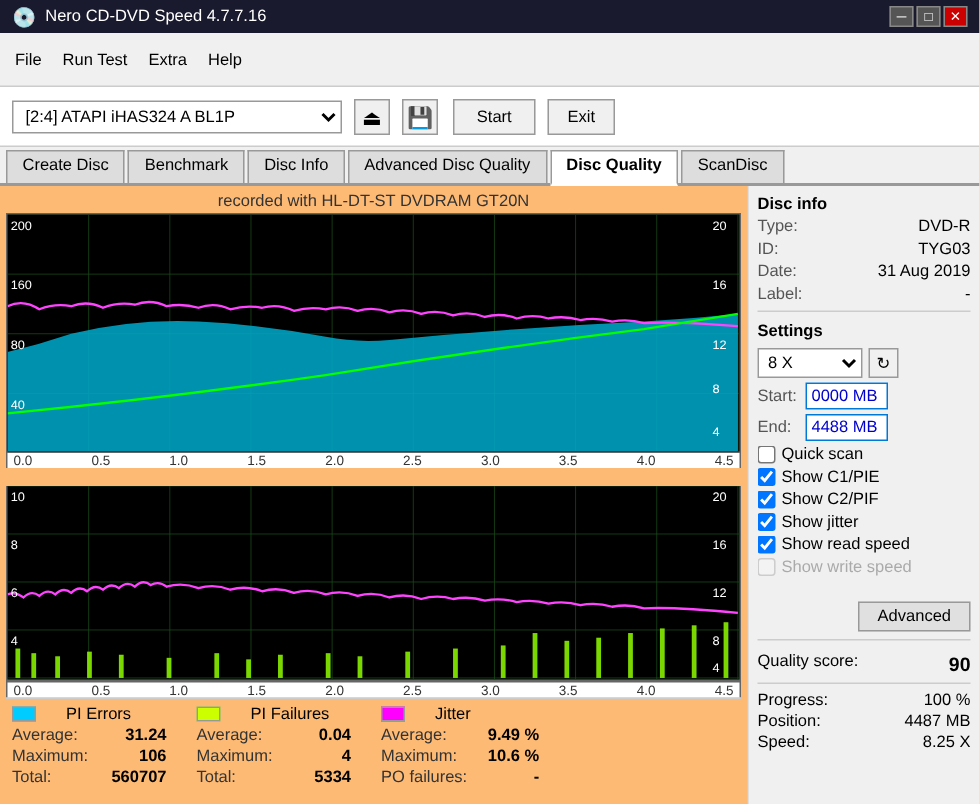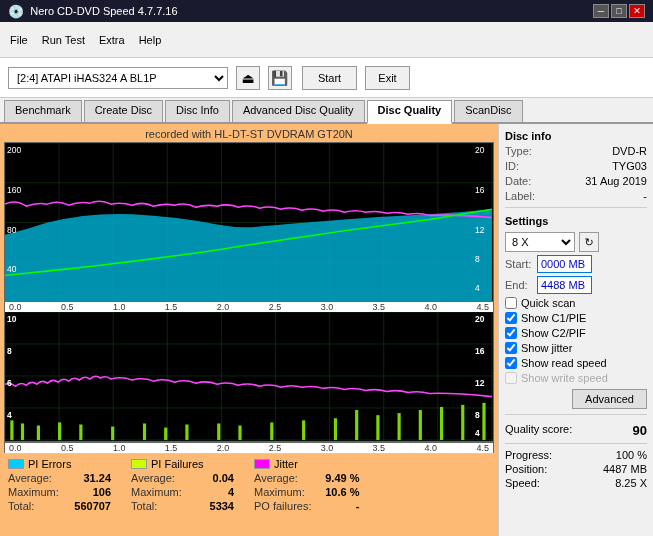--- a/index.html
+++ b/index.html
@@ -184,21 +184,21 @@
       font-size: 11px;
     }
     .legend-item {
       display: flex;
       flex-direction: column;
       gap: 2px;
     }
     .legend-header {
       display: flex;
       align-items: center;
-      gap: 4px;
+      gap: 20px;
     }
     .legend-color {
       width: 16px;
       height: 10px;
       border: 1px solid #999;
     }
     .legend-row {
       display: flex;
       justify-content: space-between;
       gap: 8px;
@@ -270,21 +270,21 @@
       width: 12px;
       height: 12px;
     }
     .advanced-btn {
       background: #e0e0e0;
       border: 1px solid #999;
       padding: 3px 12px;
       cursor: pointer;
       font-size: 11px;
       align-self: flex-end;
-      margin-top: 2px;
+      margin-top: 14px;
     }
     .quality-row {
       display: flex;
       justify-content: space-between;
       font-size: 11px;
       margin-top: 3px;
     }
     .quality-score {
       font-weight: bold;
       font-size: 13px;
@@ -341,22 +341,22 @@
   <select class="drive-select">
     <option>[2:4]  ATAPI iHAS324  A BL1P</option>
   </select>
   <div class="icon-btn" title="Eject">⏏</div>
   <div class="icon-btn" title="Save">💾</div>
   <div class="header-btn" style="margin-left:2px; width:55px; justify-content:center;">Start</div>
   <div class="header-btn" style="width:45px; justify-content:center;">Exit</div>
 </div>
 
 <div class="tab-bar">
+  <div class="tab">Create Disc</div>
   <div class="tab">Benchmark</div>
-  <div class="tab">Create Disc</div>
   <div class="tab">Disc Info</div>
   <div class="tab">Advanced Disc Quality</div>
   <div class="tab active">Disc Quality</div>
   <div class="tab">ScanDisc</div>
 </div>
 
 <div class="main-content">
 
   <div class="chart-area">
     <div class="chart-title">recorded with HL-DT-ST DVDRAM GT20N</div>
@@ -406,21 +406,21 @@
       <span>1.0</span>
       <span>1.5</span>
       <span>2.0</span>
       <span>2.5</span>
       <span>3.0</span>
       <span>3.5</span>
       <span>4.0</span>
       <span>4.5</span>
     </div>
 
-    <div class="lower-chart" style="margin-top:0;font-weight:bold;">
+    <div class="lower-chart" style="margin-top:12px;">
       <svg class="chart-svg" viewBox="0 0 460 125" preserveAspectRatio="none">
 
         <line x1="0" y1="0" x2="0" y2="125" stroke="#1a4a1a" stroke-width="0.5"></line>
         <line x1="51" y1="0" x2="51" y2="125" stroke="#1a4a1a" stroke-width="0.5"></line>
         <line x1="102" y1="0" x2="102" y2="125" stroke="#1a4a1a" stroke-width="0.5"></line>
         <line x1="153" y1="0" x2="153" y2="125" stroke="#1a4a1a" stroke-width="0.5"></line>
         <line x1="204" y1="0" x2="204" y2="125" stroke="#1a4a1a" stroke-width="0.5"></line>
         <line x1="255" y1="0" x2="255" y2="125" stroke="#1a4a1a" stroke-width="0.5"></line>
         <line x1="306" y1="0" x2="306" y2="125" stroke="#1a4a1a" stroke-width="0.5"></line>
         <line x1="357" y1="0" x2="357" y2="125" stroke="#1a4a1a" stroke-width="0.5"></line>

